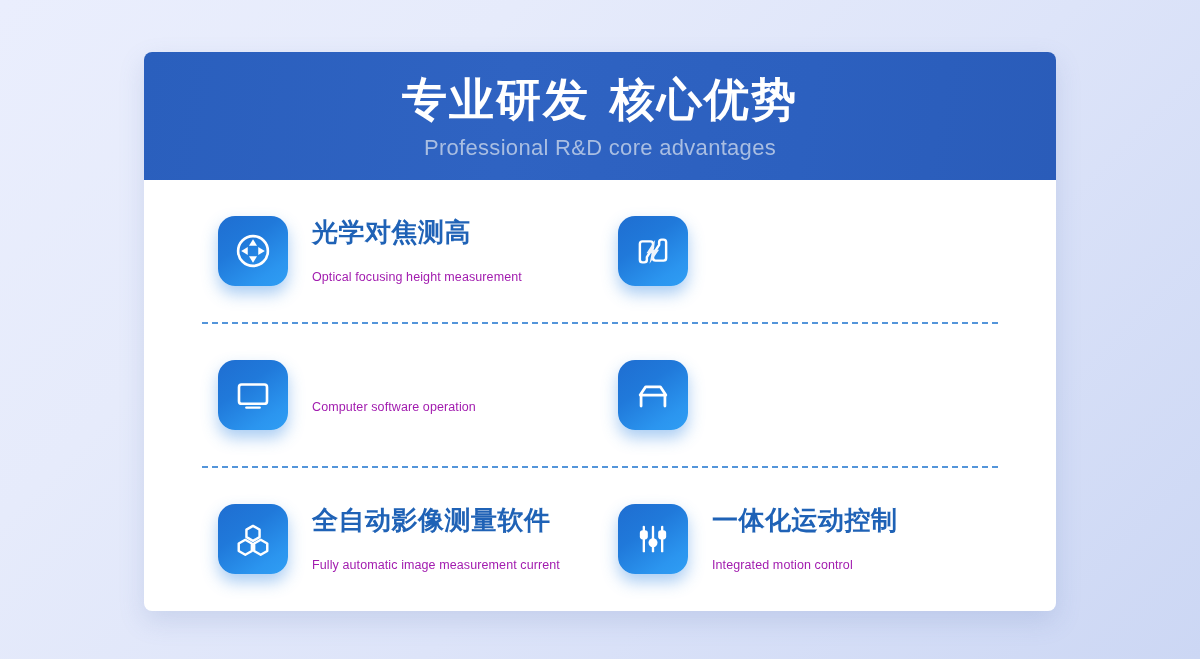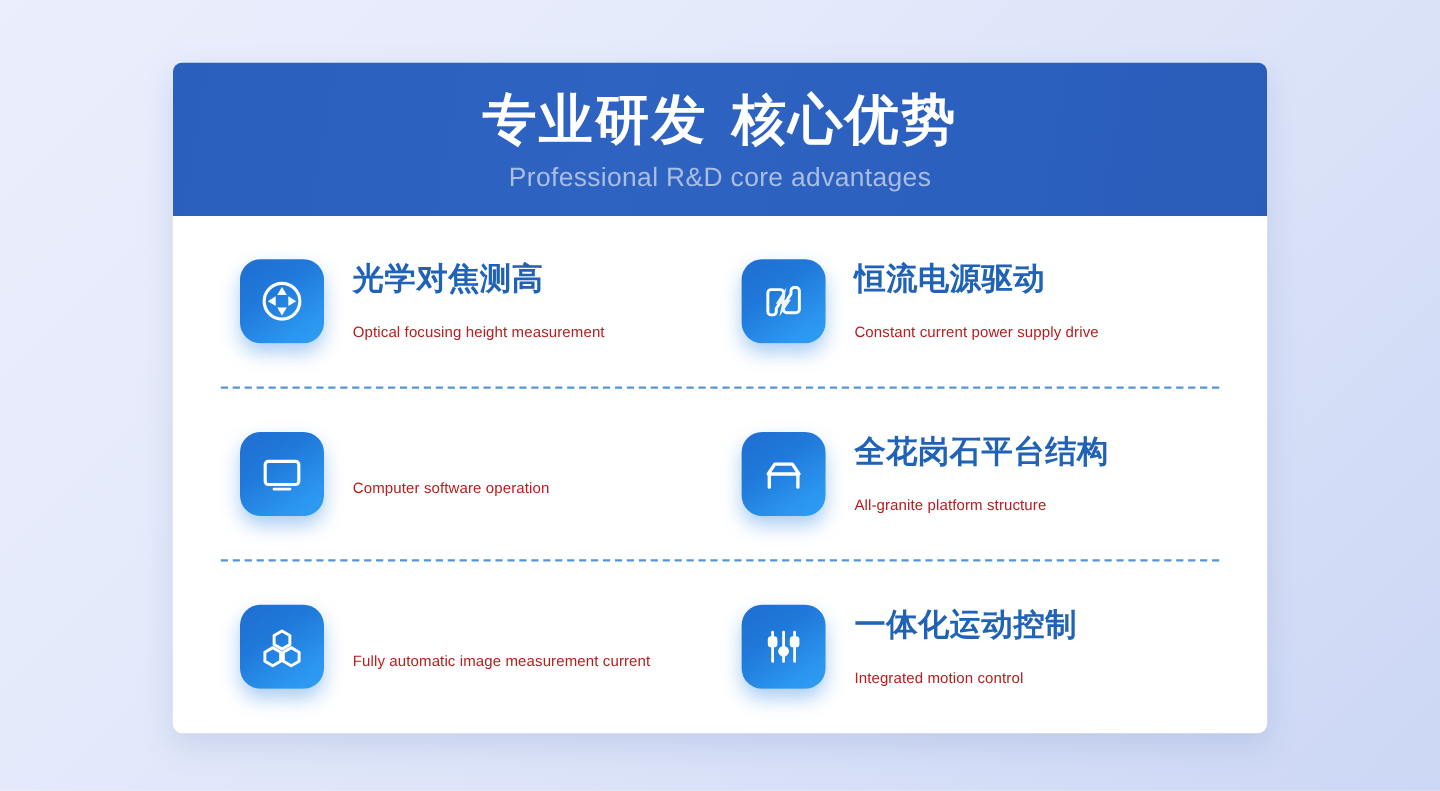--- a/index.html
+++ b/index.html
@@ -65,21 +65,21 @@
     margin-top: 13px;
     font-size: 22px;
     color: #a9bee2;
     letter-spacing: 0.3px;
     white-space: nowrap;
   }
 
   
   .card-body {
     flex: 1 1 auto;
-    padding: 0 38px;
+    padding: 0 56px;
     box-sizing: border-box;
     display: flex;
     flex-direction: column;
     justify-content: flex-start;
   }
 
   .feature-row {
     display: flex;
     flex-direction: row;
     height: 142px;
@@ -128,21 +128,21 @@
     font-size: 26px;
     font-weight: 700;
     color: #1f62b6;
     line-height: 1.15;
     letter-spacing: 0.5px;
     white-space: nowrap;
   }
   .feature-sub {
     margin-top: 23px;
     font-size: 12.5px;
-    color: #b91c1c;
+    color: #a21caf;
     letter-spacing: 0.1px;
     white-space: nowrap;
   }
 
   
   .col-left  { padding-left: 18px; }
   .col-right { padding-left: 0px; }
 </style>
 </head>
 <body>
@@ -179,24 +179,20 @@
         </div>
 
         <div class="feature-cell col-right">
           <div class="icon-tile">
             <svg width="42" height="42" viewBox="0 0 48 48" aria-hidden="true">
               <path d="M12 13 h9 a3 3 0 0 1 3 3 v4 l-7 11 v3 a3 3 0 0 1 -3 3 h-2 a3 3 0 0 1 -3 -3 v-18 a3 3 0 0 1 3 -3 z" fill="none" stroke="#ffffff" stroke-width="2.8" stroke-linejoin="round"></path>
               <path d="M36 35 h-9 a3 3 0 0 1 -3 -3 v-4 l7 -11 v-3 a3 3 0 0 1 3 -3 h2 a3 3 0 0 1 3 3 v18 a3 3 0 0 1 -3 3 z" fill="none" stroke="#ffffff" stroke-width="2.8" stroke-linejoin="round"></path>
               <polygon points="26.5,11 16.5,26.5 22.5,26.5 20,38.5 31,22.5 24.5,22.5" fill="#eef4fb"></polygon>
             </svg>
           </div>
-          <div class="feature-text">
-            <div class="feature-title">恒流电源驱动</div>
-            <div class="feature-sub">Constant current power supply drive</div>
-          </div>
         </div>
 
       </div>
 
       <div class="divider"></div>
 
       <div class="feature-row">
 
         <div class="feature-cell col-left">
           <div class="icon-tile">
@@ -211,41 +207,38 @@
         </div>
 
         <div class="feature-cell col-right">
           <div class="icon-tile">
             <svg width="44" height="44" viewBox="0 0 48 48" aria-hidden="true">
               <path d="M16 15 h16 l6 9 h-28 z" fill="none" stroke="#ffffff" stroke-width="3" stroke-linejoin="round"></path>
               <path d="M11 24 v12" fill="none" stroke="#ffffff" stroke-width="3" stroke-linecap="round"></path>
               <path d="M37 24 v12" fill="none" stroke="#ffffff" stroke-width="3" stroke-linecap="round"></path>
             </svg>
           </div>
-          <div class="feature-text">
-            <div class="feature-title">全花岗石平台结构</div>
-            <div class="feature-sub">All-granite platform structure</div>
-          </div>
         </div>
 
       </div>
 
       <div class="divider"></div>
 
       <div class="feature-row">
 
         <div class="feature-cell col-left">
           <div class="icon-tile">
             <svg width="42" height="42" viewBox="0 0 48 48" aria-hidden="true">
               <polygon points="24,9 31.5,13.3 31.5,21.9 24,26.2 16.5,21.9 16.5,13.3" fill="none" stroke="#ffffff" stroke-width="2.8" stroke-linejoin="round"></polygon>
               <polygon points="15.2,24.8 22.7,29.1 22.7,37.7 15.2,42 7.7,37.7 7.7,29.1" fill="none" stroke="#ffffff" stroke-width="2.8" stroke-linejoin="round"></polygon>
               <polygon points="32.8,24.8 40.3,29.1 40.3,37.7 32.8,42 25.3,37.7 25.3,29.1" fill="none" stroke="#ffffff" stroke-width="2.8" stroke-linejoin="round"></polygon>
             </svg>
           </div>
           <div class="feature-text">
+            <div class="feature-title">全自动影像测量软件</div>
             <div class="feature-sub">Fully automatic image measurement current</div>
           </div>
         </div>
 
         <div class="feature-cell col-right">
           <div class="icon-tile">
             <svg width="40" height="40" viewBox="0 0 48 48" aria-hidden="true">
               <rect x="11.6" y="8" width="2.8" height="32" rx="1.4" fill="#ffffff"></rect>
               <rect x="22.6" y="8" width="2.8" height="32" rx="1.4" fill="#ffffff"></rect>
               <rect x="33.6" y="8" width="2.8" height="32" rx="1.4" fill="#ffffff"></rect>

